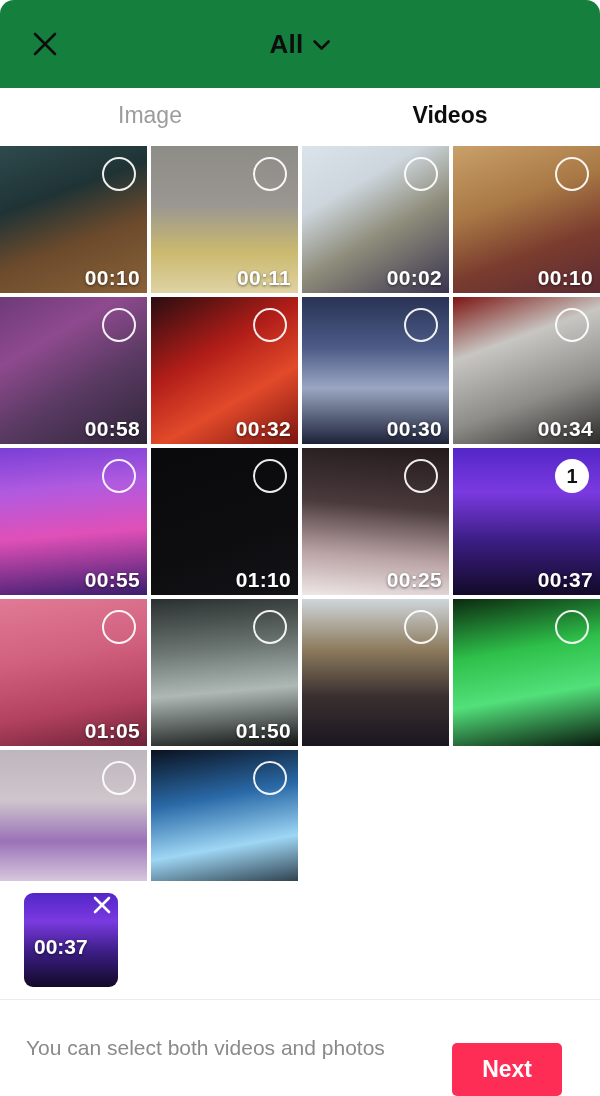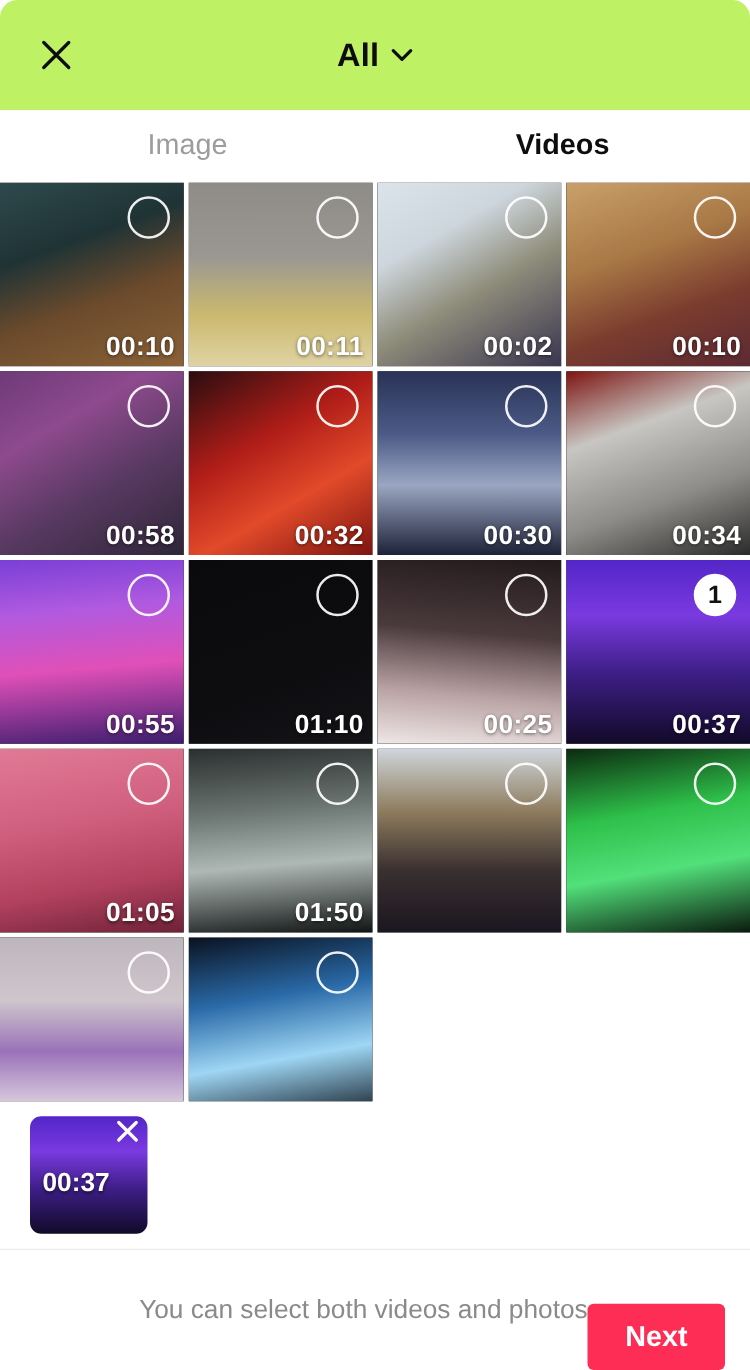--- a/index.html
+++ b/index.html
@@ -17,21 +17,21 @@
     border-radius: 14px;
     overflow: hidden;
   }
 
   
   .header {
     position: relative;
     height: 88px;
     flex: 0 0 88px;
     display: flex; align-items: center;
-    background: #bef264;
+    background: #15803d;
   }
   .close-btn {
     position: absolute; left: 22px; top: 50%;
     transform: translateY(-50%);
     width: 46px; height: 46px;
     display: flex; align-items: center; justify-content: center;
     cursor: pointer;
   }
   .close-btn svg { display: block; }
   .album-select {
@@ -148,22 +148,22 @@
     right: 4px; top: 2px;
     width: 24px; height: 24px;
     display: flex; align-items: center; justify-content: center;
     z-index: 5; cursor: pointer;
   }
 
   
   .divider { height: 1px; background: #ececec; flex: 0 0 1px; }
   .bottom {
     flex: 0 0 88px;
-    display: flex; align-items: center; justify-content: flex-end;
-    padding: 0 20px 0 26px;
+    display: flex; align-items: center; justify-content: space-between;
+    padding: 0 38px 0 26px;
     background: #fff;
   }
   .hint { color: #8a8a8a; font-size: 21px; }
   .next-btn {
     background: #fd2d55;
     color: #ffffff;
     font-size: 23px; font-weight: 700;
     border: none; border-radius: 5px;
     padding: 15px 30px;
     cursor: pointer;

